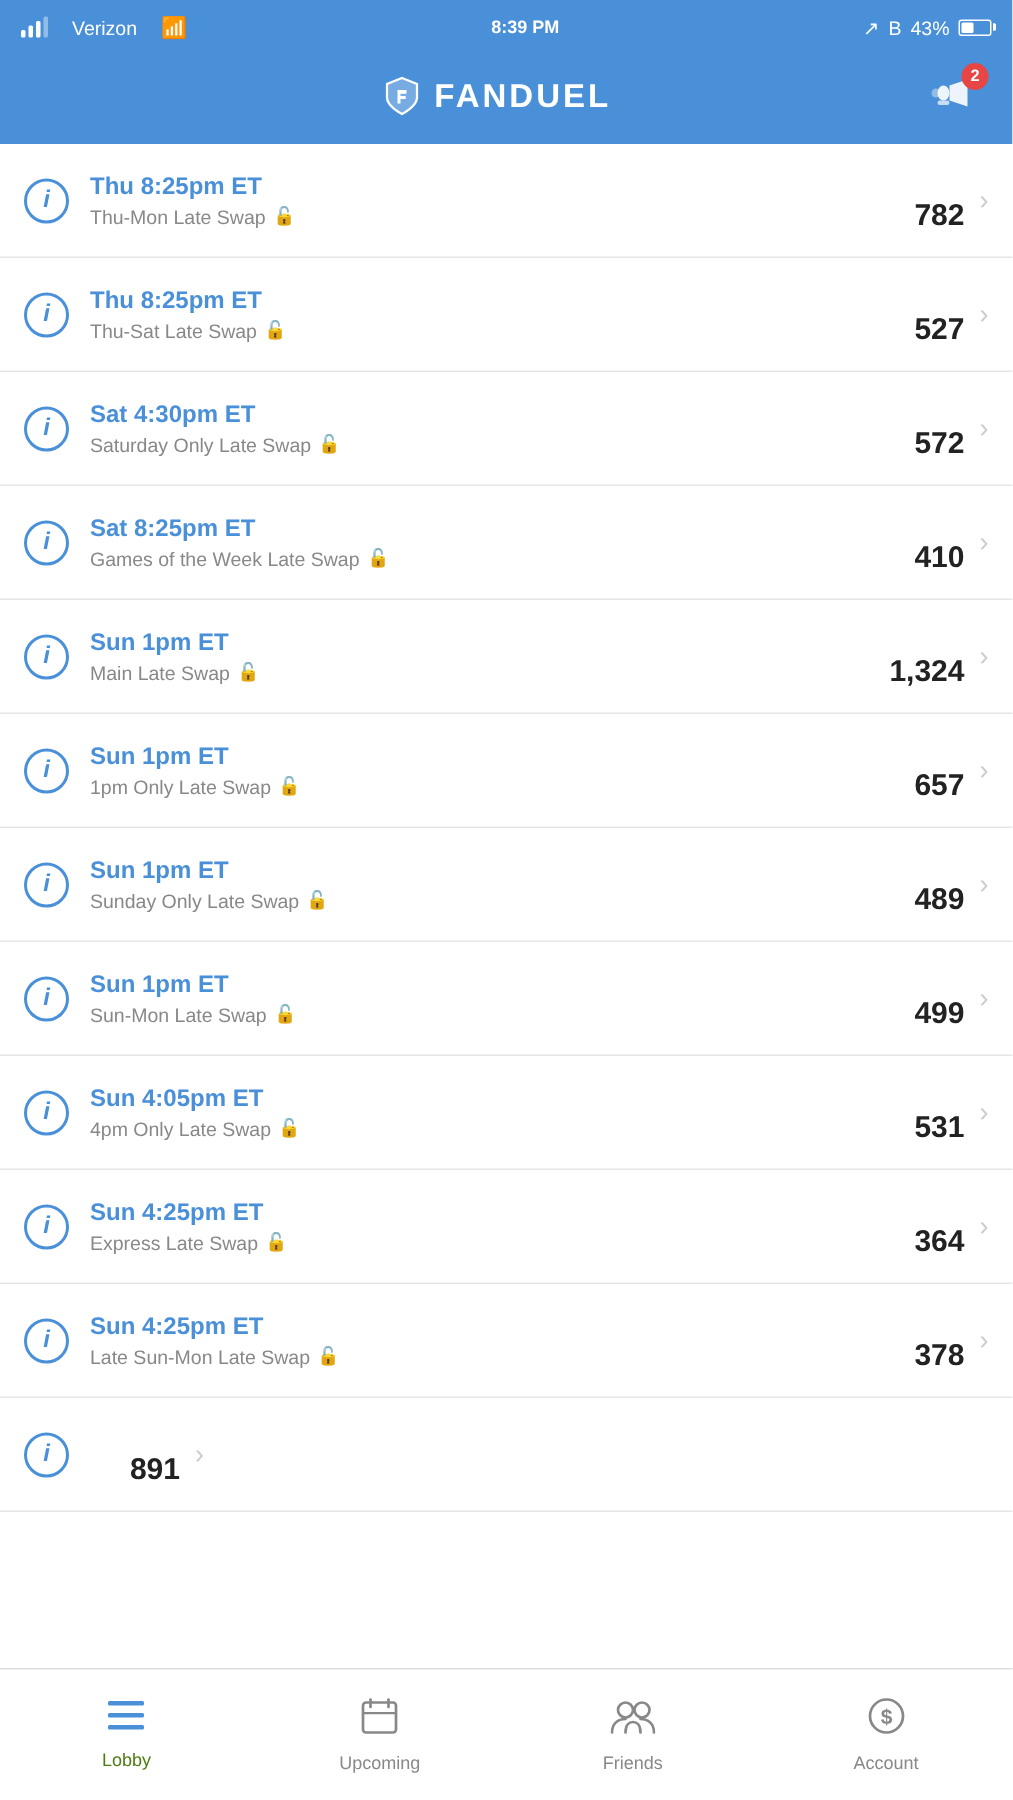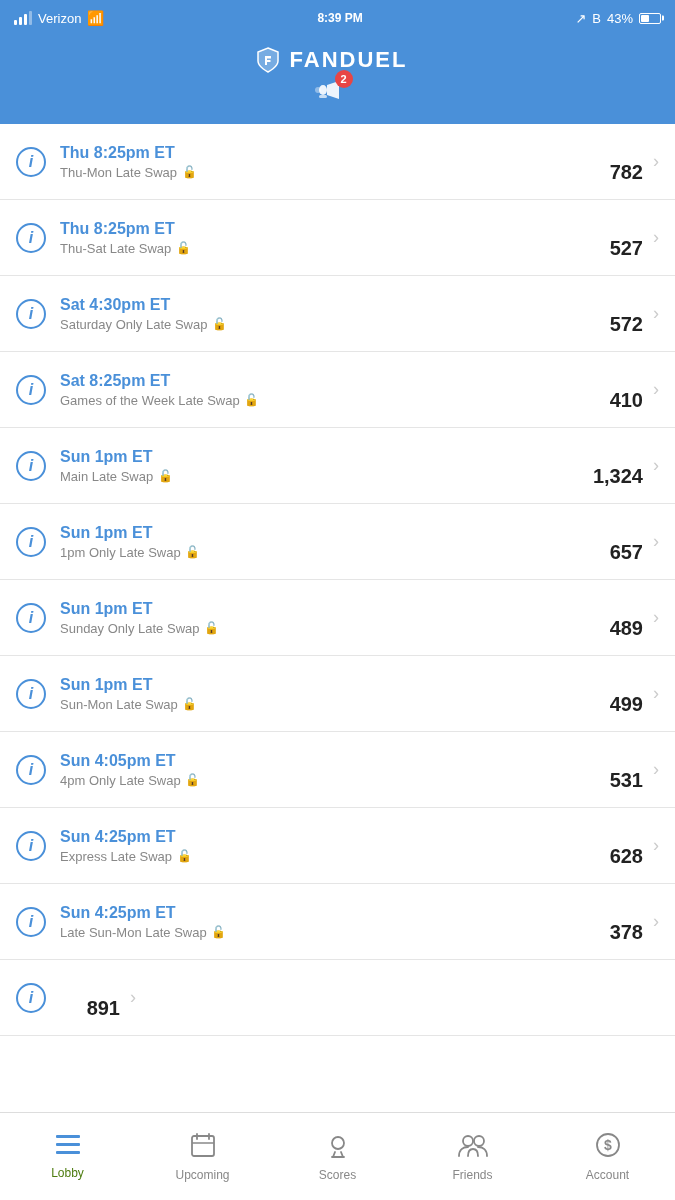--- a/index.html
+++ b/index.html
@@ -17,21 +17,21 @@
       background: #4A90D9;
       color: white;
       display: flex;
       justify-content: space-between;
       align-items: center;
       padding: 6px 14px;
       height: 36px;
       font-size: 13px;
       font-weight: 500;
     }
-    .status-left { display: flex; align-items: center; gap: 6px; }
+    .status-left { display: flex; align-items: center; gap: 16px; }
     .status-center { font-size: 12px; font-weight: 600; }
     .status-right { display: flex; align-items: center; gap: 6px; font-size: 13px; }
     .signal-bars { display: flex; align-items: flex-end; gap: 2px; }
     .signal-bars span {
       background: white;
       width: 3px;
       border-radius: 1px;
     }
     .signal-bars span:nth-child(1) { height: 5px; }
     .signal-bars span:nth-child(2) { height: 8px; }
@@ -66,21 +66,20 @@
       border-radius: 1px;
     }
 
     
     .app-header {
       background: #4A90D9;
       display: flex;
       justify-content: space-between;
       align-items: center;
       padding: 10px 20px 14px 6px;
-      flex-direction: column;
     }
     .header-logo {
       display: flex;
       align-items: center;
       gap: 8px;
       flex: 1;
       justify-content: center;
     }
     .logo-icon {
       width: 28px;
@@ -361,21 +360,21 @@
   </div>
       <div class="contest-row">
     <div class="info-icon">i</div>
     <div class="contest-info">
       <div class="contest-time">Sun 4:25pm ET</div>
       <div class="contest-name">
         Express Late Swap
         <span class="lock-icon">🔓</span>
       </div>
     </div>
-    <div class="contest-count">628</div>
+    <div class="contest-count">364</div>
     <div class="chevron">›</div>
   </div>
       <div class="contest-row">
     <div class="info-icon">i</div>
     <div class="contest-info">
       <div class="contest-time">Sun 4:25pm ET</div>
       <div class="contest-name">
         Late Sun-Mon Late Swap
         <span class="lock-icon">🔓</span>
       </div>
@@ -405,31 +404,20 @@
   <div class="nav-item">
     <div class="nav-icon-wrap">
       <svg width="26" height="26" viewBox="0 0 26 26" fill="none">
         <rect x="2" y="4" width="22" height="20" rx="2" stroke="#888" stroke-width="1.8" fill="none"></rect>
         <line x1="7" y1="2" x2="7" y2="7" stroke="#888" stroke-width="1.8" stroke-linecap="round"></line>
         <line x1="19" y1="2" x2="19" y2="7" stroke="#888" stroke-width="1.8" stroke-linecap="round"></line>
         <line x1="2" y1="11" x2="24" y2="11" stroke="#888" stroke-width="1.5"></line>
       </svg>
     </div>
     <span class="nav-label">Upcoming</span>
-  </div>
-  <div class="nav-item">
-    <div class="nav-icon-wrap">
-      <svg width="26" height="26" viewBox="0 0 26 26" fill="none">
-        <circle cx="13" cy="11" r="6" stroke="#888" stroke-width="1.8" fill="none"></circle>
-        <line x1="10" y1="20" x2="8" y2="25" stroke="#888" stroke-width="1.8" stroke-linecap="round"></line>
-        <line x1="16" y1="20" x2="18" y2="25" stroke="#888" stroke-width="1.8" stroke-linecap="round"></line>
-        <line x1="7" y1="25" x2="19" y2="25" stroke="#888" stroke-width="1.8" stroke-linecap="round"></line>
-      </svg>
-    </div>
-    <span class="nav-label">Scores</span>
   </div>
   <div class="nav-item">
     <div class="nav-icon-wrap">
       <svg width="30" height="26" viewBox="0 0 30 26" fill="none">
         <circle cx="10" cy="9" r="5" stroke="#888" stroke-width="1.8" fill="none"></circle>
         <circle cx="21" cy="9" r="5" stroke="#888" stroke-width="1.8" fill="none"></circle>
         <path d="M1 24 C1 18 5 15 10 15" stroke="#888" stroke-width="1.8" fill="none" stroke-linecap="round"></path>
         <path d="M29 24 C29 18 25 15 20 15" stroke="#888" stroke-width="1.8" fill="none" stroke-linecap="round"></path>
         <path d="M10 24 C10 19 12.5 17 15 17 C17.5 17 20 19 20 24" stroke="#888" stroke-width="1.8" fill="none" stroke-linecap="round"></path>
       </svg>

